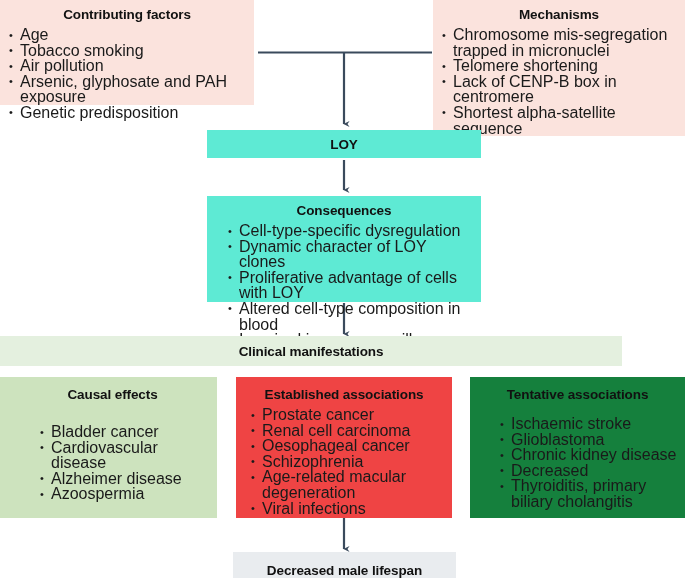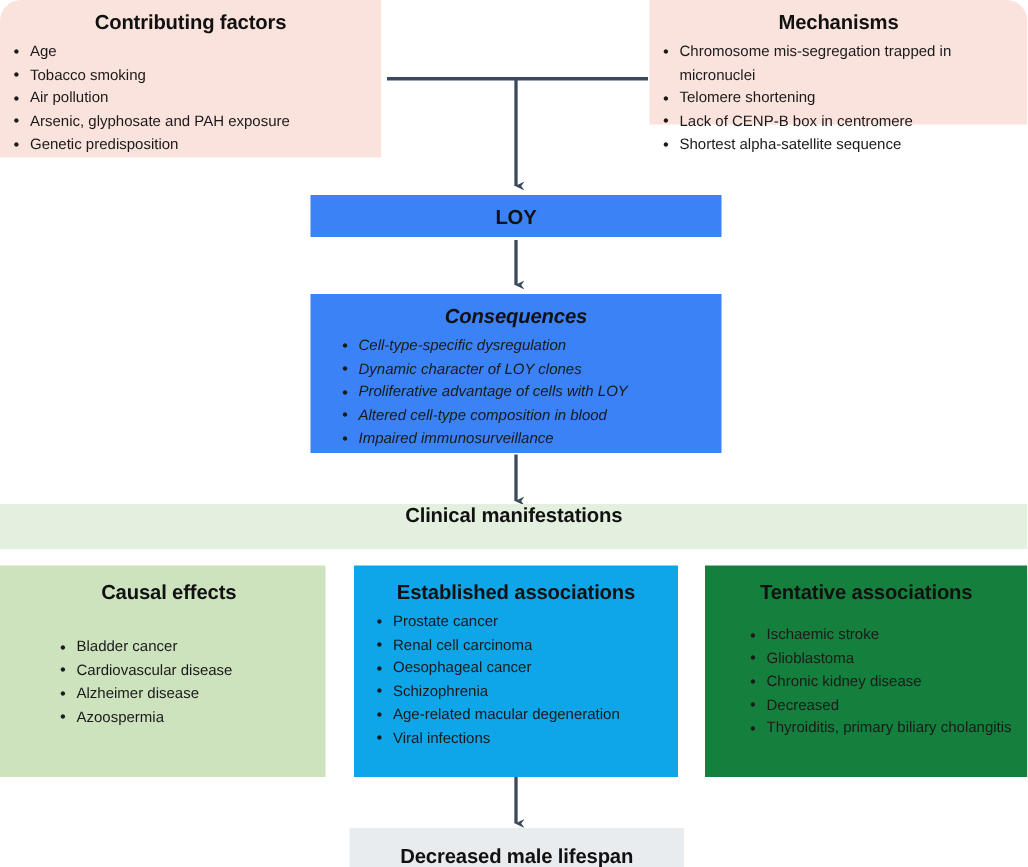--- a/index.html
+++ b/index.html
@@ -11,21 +11,20 @@
     font-family: "Liberation Sans", sans-serif;
     -webkit-font-smoothing: antialiased;
   }
   #diagram {
     position: relative;
     width: 685px;
     height: 578px;
     background: #ffffff;
     overflow: hidden;
     color: #1a1a1a;
-    border-radius: 14px;
   }
   .box {
     position: absolute;
     box-sizing: border-box;
   }
   .box-title {
     font-weight: bold;
     font-size: 13.5px;
     text-align: center;
     letter-spacing: -0.1px;
@@ -39,39 +38,39 @@
     color: #111111;
   }
   ul.bullets {
     list-style: none;
     margin: 0;
     padding: 0;
   }
   ul.bullets li {
     position: relative;
     padding-left: 12px;
-    font-size: 10px;
+    font-size: 16px;
     line-height: 15.6px;
     color: #1a1a1a;
     margin: 0;
   }
   ul.bullets li::before {
     content: "\2022";
     position: absolute;
     left: 1px;
     top: -0.5px;
     font-size: 11px;
     line-height: 16.6px;
     color: #1a1a1a;
   }
   .pink { background: #fbe3dd; }
-  .blue { background: #3b82f6; }
+  .blue { background: #5eead4; }
   .banner-green { background: #e4f0df; }
   .col-green-dark { background: #cde3be; }
-  .col-green-mid { background: #0ea5e9; }
+  .col-green-mid { background: #ef4444; }
   .col-green-light { background: #15803d; }
   .grey { background: #e9ecef; }
 
   svg.connector {
     position: absolute;
     left: 0;
     top: 0;
     width: 685px;
     height: 578px;
     pointer-events: none;
@@ -105,46 +104,46 @@
     <div class="box-title">Contributing factors</div>
     <ul class="bullets" style="margin-top:5px;">
       <li>Age</li>
       <li>Tobacco smoking</li>
       <li>Air pollution</li>
       <li>Arsenic, glyphosate and PAH exposure</li>
       <li>Genetic predisposition</li>
     </ul>
   </div>
 
-  <div class="box pink" style="left:433px; top:0px; width:252px; height:83px; padding:7px 8px 0 8px;">
+  <div class="box pink" style="left:433px; top:0px; width:252px; height:136px; padding:7px 8px 0 8px;">
     <div class="box-title">Mechanisms</div>
     <ul class="bullets" style="margin-top:5px;">
       <li>Chromosome mis-segregation trapped in micronuclei</li>
       <li>Telomere shortening</li>
       <li>Lack of CENP-B box in centromere</li>
       <li>Shortest alpha-satellite sequence</li>
     </ul>
   </div>
 
   <div class="box blue" style="left:207px; top:130px; width:274px; height:28px; display:flex; align-items:center; justify-content:center;">
     <div class="box-title">LOY</div>
   </div>
 
-  <div class="box blue" style="left:207px; top:196px; width:274px; height:106px; padding:7px 12px 0 12px;font-style:italic;">
+  <div class="box blue" style="left:207px; top:196px; width:274px; height:106px; padding:7px 12px 0 12px;">
     <div class="box-title">Consequences</div>
     <ul class="bullets" style="margin-top:5px; padding-left:8px;">
       <li>Cell-type-specific dysregulation</li>
       <li>Dynamic character of LOY clones</li>
       <li>Proliferative advantage of cells with LOY</li>
       <li>Altered cell-type composition in blood</li>
       <li>Impaired immunosurveillance</li>
     </ul>
   </div>
 
-  <div class="box banner-green" style="left:0px; top:336px; width:685px; height:30px; display:flex; justify-content:center;">
+  <div class="box banner-green" style="left:0px; top:336px; width:622px; height:30px; display:flex; align-items:center; justify-content:center;">
     <div class="banner-title">Clinical manifestations</div>
   </div>
 
   <div class="box col-green-dark" style="left:0px; top:377px; width:217px; height:141px; padding:10px 0 0 8px;">
     <div class="box-title">Causal effects</div>
     <ul class="bullets" style="margin-top:22px; padding-left:31px;">
       <li>Bladder cancer</li>
       <li>Cardiovascular disease</li>
       <li>Alzheimer disease</li>
       <li>Azoospermia</li>

